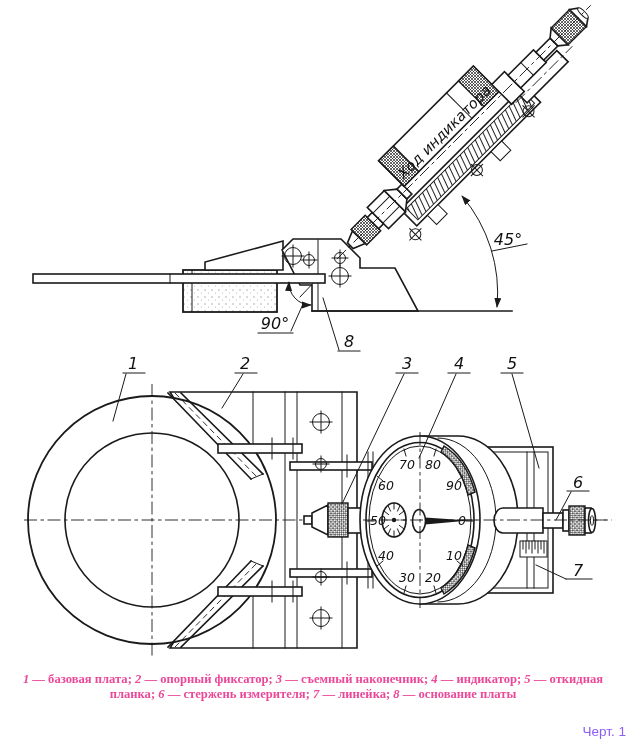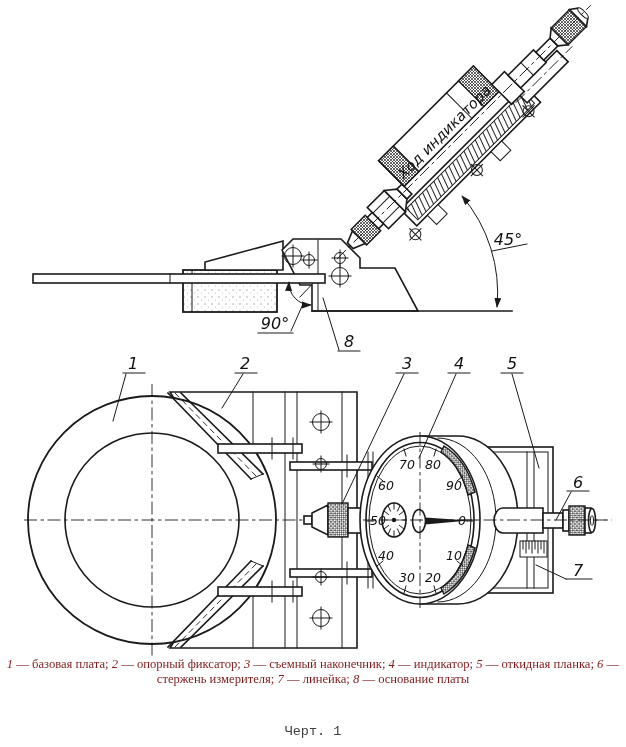--- a/index.html
+++ b/index.html
@@ -16,25 +16,25 @@
   .dsh {fill:none;stroke:#1a1a1a;stroke-width:0.9;stroke-dasharray:6 4;}
   .knf {fill:url(#kn);stroke:#1a1a1a;stroke-width:1.4;}
   .htf {fill:url(#ht);stroke:#1a1a1a;stroke-width:1.0;}
   .dim {fill:none;stroke:#1a1a1a;stroke-width:1.0;}
   .lbl {font-family:"DejaVu Sans",sans-serif;font-style:italic;font-size:16px;fill:#111;}
   .dialn{font-family:"DejaVu Sans",sans-serif;font-style:italic;font-size:12.5px;fill:#111;
          text-anchor:middle;}
   .hod {font-family:"DejaVu Sans",sans-serif;font-style:italic;font-size:14.5px;fill:#111;
         text-anchor:middle;}
   
-  .caption{position:absolute;left:5px;top:657px;width:616px;text-align:center;
-           font-family:"Liberation Serif",serif;font-size:12.6px;line-height:1.22;color:#7f1d1d;}
+  .caption{position:absolute;left:5px;top:672px;width:616px;text-align:center;
+           font-family:"Liberation Serif",serif;font-size:12.6px;line-height:1.22;color:#ec4899;font-weight:bold;}
   .cnum{font-style:italic;}
-  .chert{position:absolute;left:0;top:724px;width:626px;text-align:center;
-         font-family:Liberation Mono, monospace;font-size:13.5px;color:#404040;}
+  .chert{position:absolute;left:0;top:724px;width:626px;text-align:right;
+         font-family:Liberation Sans, sans-serif;font-size:13.5px;color:#8b5cf6;}
 </style>
 </head>
 <body>
 
 <div class="page">
 <svg width="626" height="662" viewBox="0 0 626 662">
   <defs>
     <pattern id="kn" width="3" height="3" patternUnits="userSpaceOnUse" patternTransform="rotate(45)">
       <rect width="3" height="3" fill="#ffffff"></rect>
       <path d="M0,0 L3,3 M3,0 L0,3" stroke="#222" stroke-width="0.7"></path>

